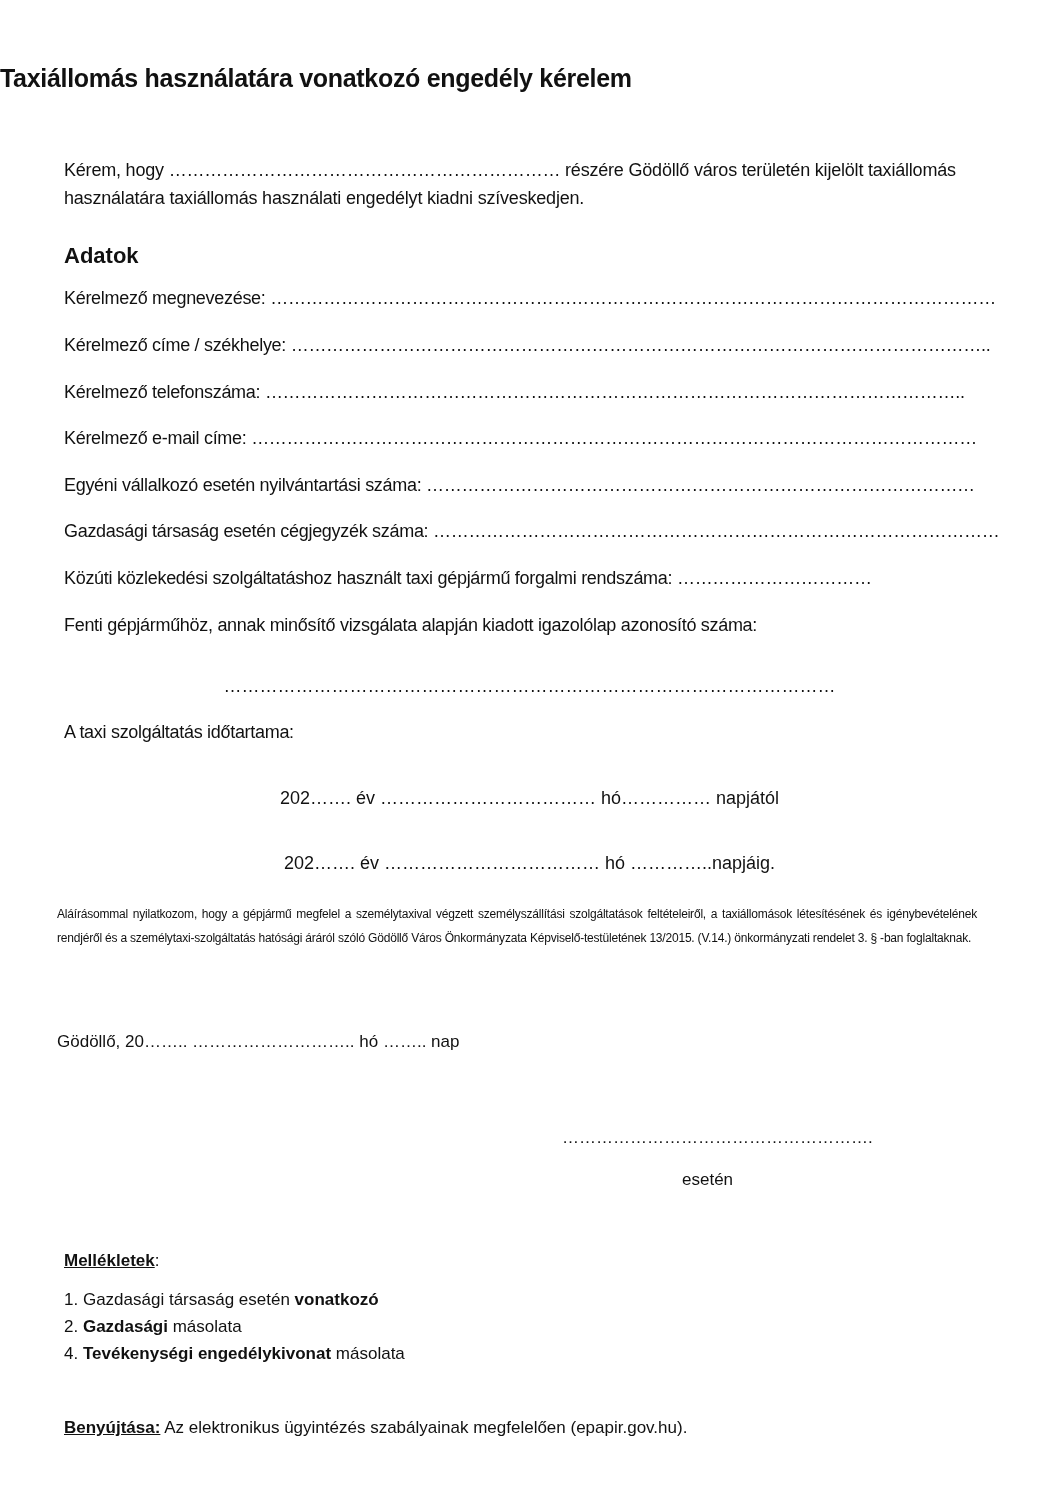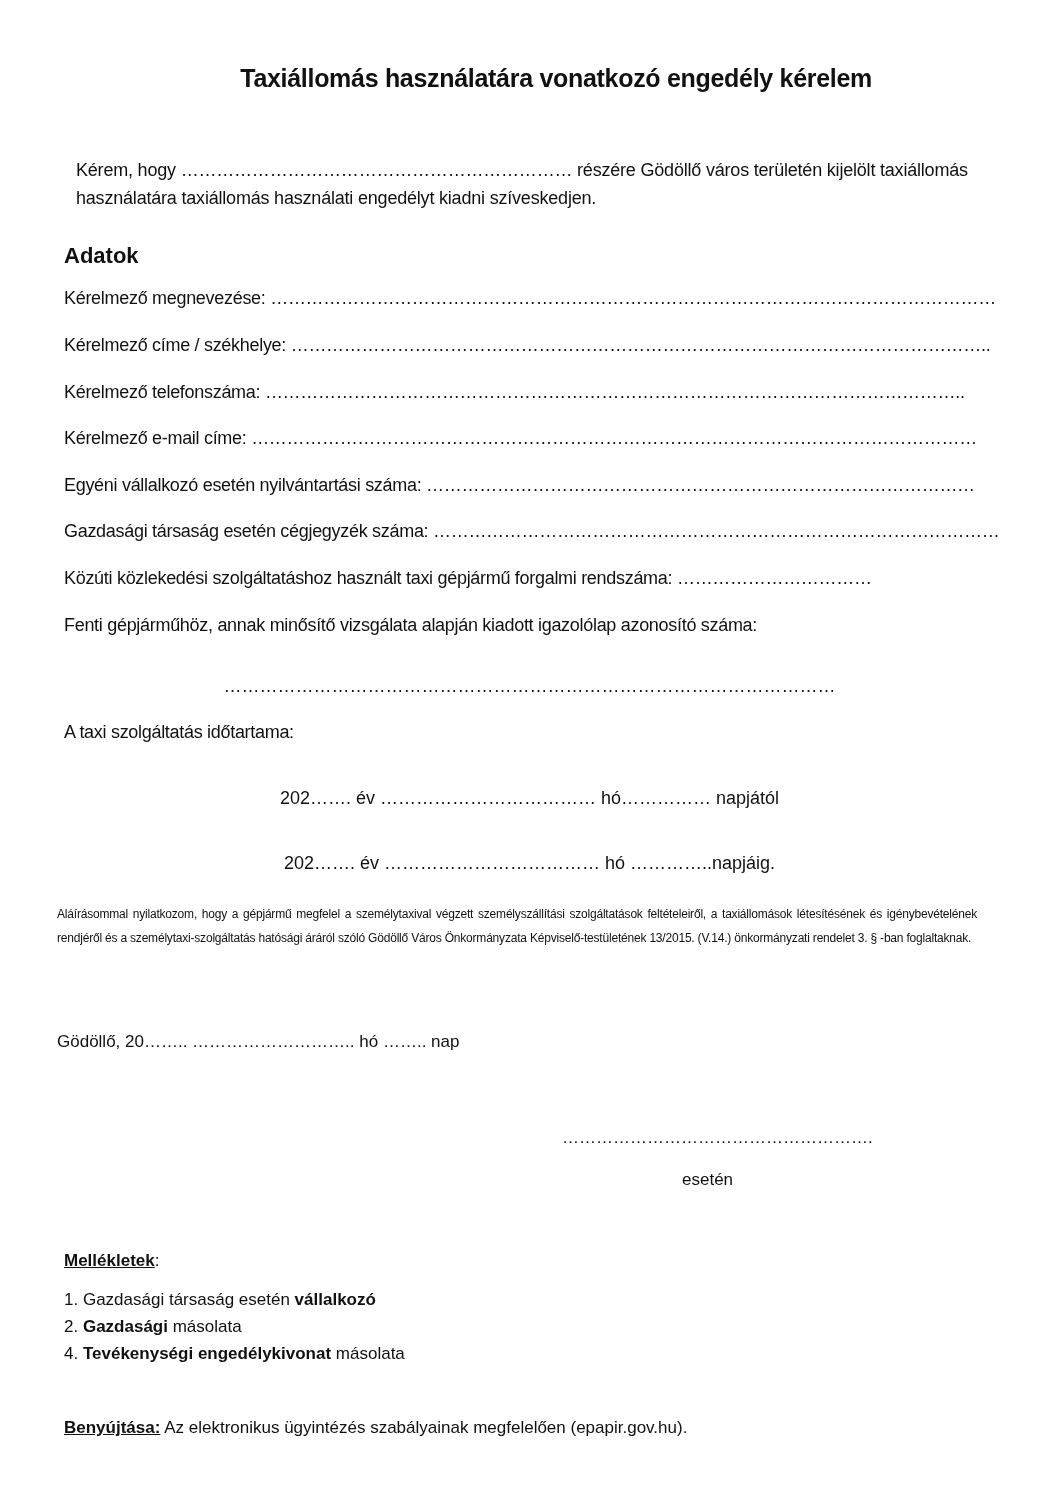--- a/index.html
+++ b/index.html
@@ -3,24 +3,24 @@
   <meta charset="utf-8">
   <style>
     html, body { margin: 0; padding: 0; background: #ffffff; }
     body {
       width: 1059px; height: 1497px; position: relative; overflow: hidden;
       font-family: "Liberation Sans", "DejaVu Sans", sans-serif;
       color: #111111;
     }
     .abs { position: absolute; white-space: nowrap; }
     .title {
-      left: 0; width: 872px; top: 64px; text-align: right;
+      left: 0; width: 872px; top: 64px; text-align: left;
       font-size: 25px; font-weight: bold; letter-spacing: -0.3px;
     }
-    .p { font-size: 18px; letter-spacing: -0.2px; margin-left: 12px; }
+    .p { font-size: 18px; letter-spacing: -0.2px; }
     .intro { left: 64px; top: 156px; line-height: 28px; }
     .h2 { left: 64px; top: 243px; font-size: 22px; font-weight: bold; }
     .field { left: 64px; font-size: 18px; letter-spacing: -0.3px; }
     .center { left: 0; width: 1059px; text-align: center; font-size: 18px; }
     .justify {
       left: 57px; width: 920px; top: 902px; white-space: normal;
       text-align: justify; text-align-last: left;
       font-size: 12px; line-height: 24px; letter-spacing: -0.2px;
     }
     .small { font-size: 17px; }
@@ -87,21 +87,21 @@
 <div class="abs small" style="left:562px; top:1128px">……………………………………………….</div>
 <div class="abs small" style="left:682px; top:1170px">esetén</div>
 
 <div class="abs small" style="left:64px; top:1251px">
   <span class="u">Mellékletek</span><span>:</span>
 </div>
 
 <div class="abs list">
   <div>
     <span>1.</span>
-    <span>Gazdasági társaság esetén </span><b>vállalkozó</b><span></span>
+    <span>Gazdasági társaság esetén </span><b>vonatkozó</b><span></span>
   </div>
   <div>
     <span>2.</span>
     <b>Gazdasági</b><span> másolata</span>
   </div>
   <div>
     <span>4.</span>
     <b>Tevékenységi engedélykivonat</b><span> másolata</span>
   </div>
 </div>

